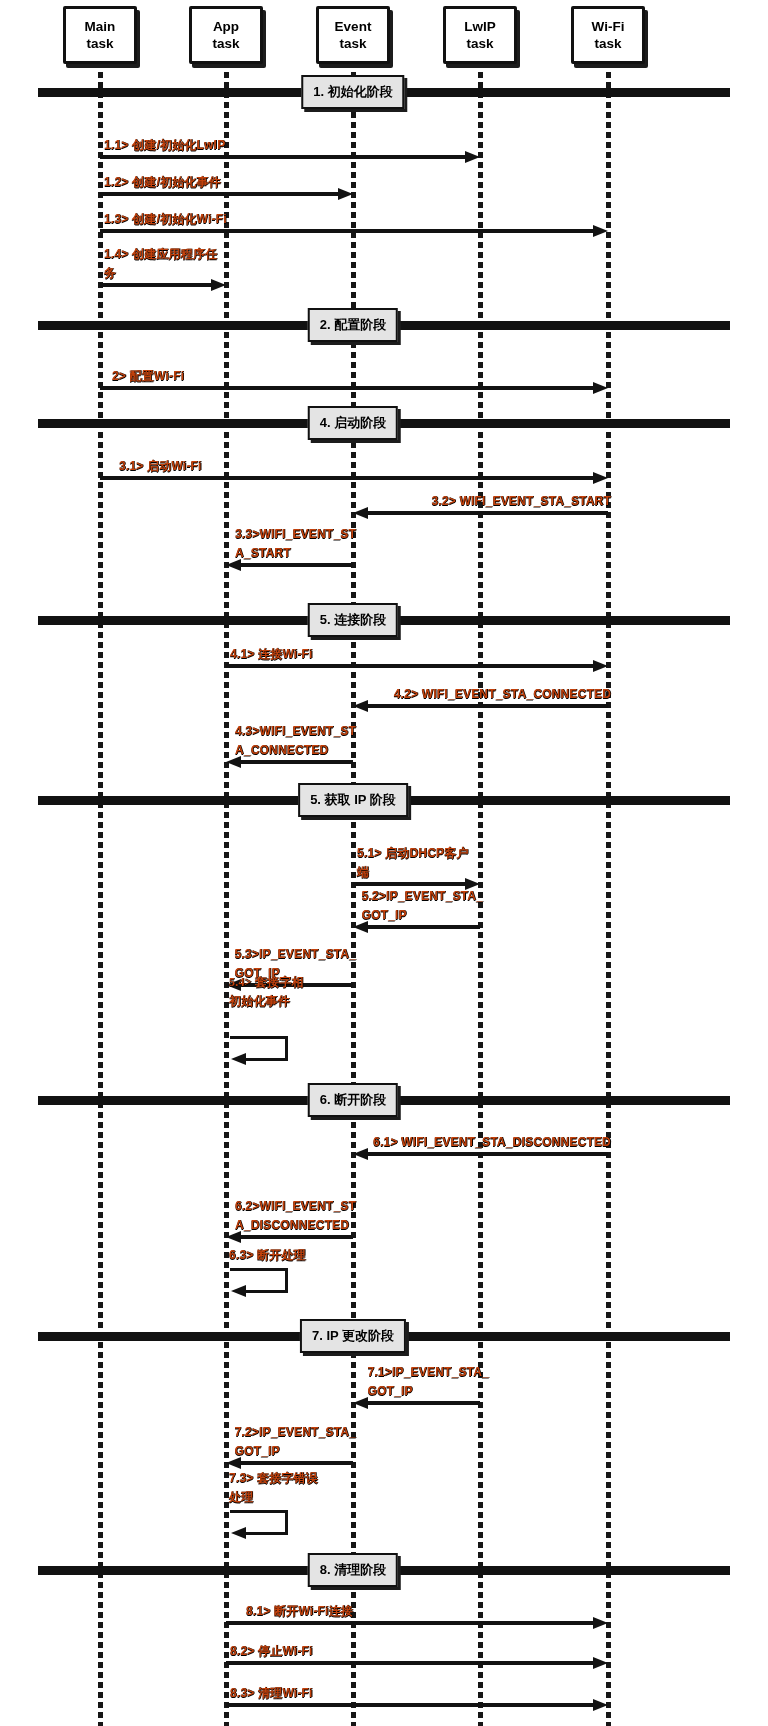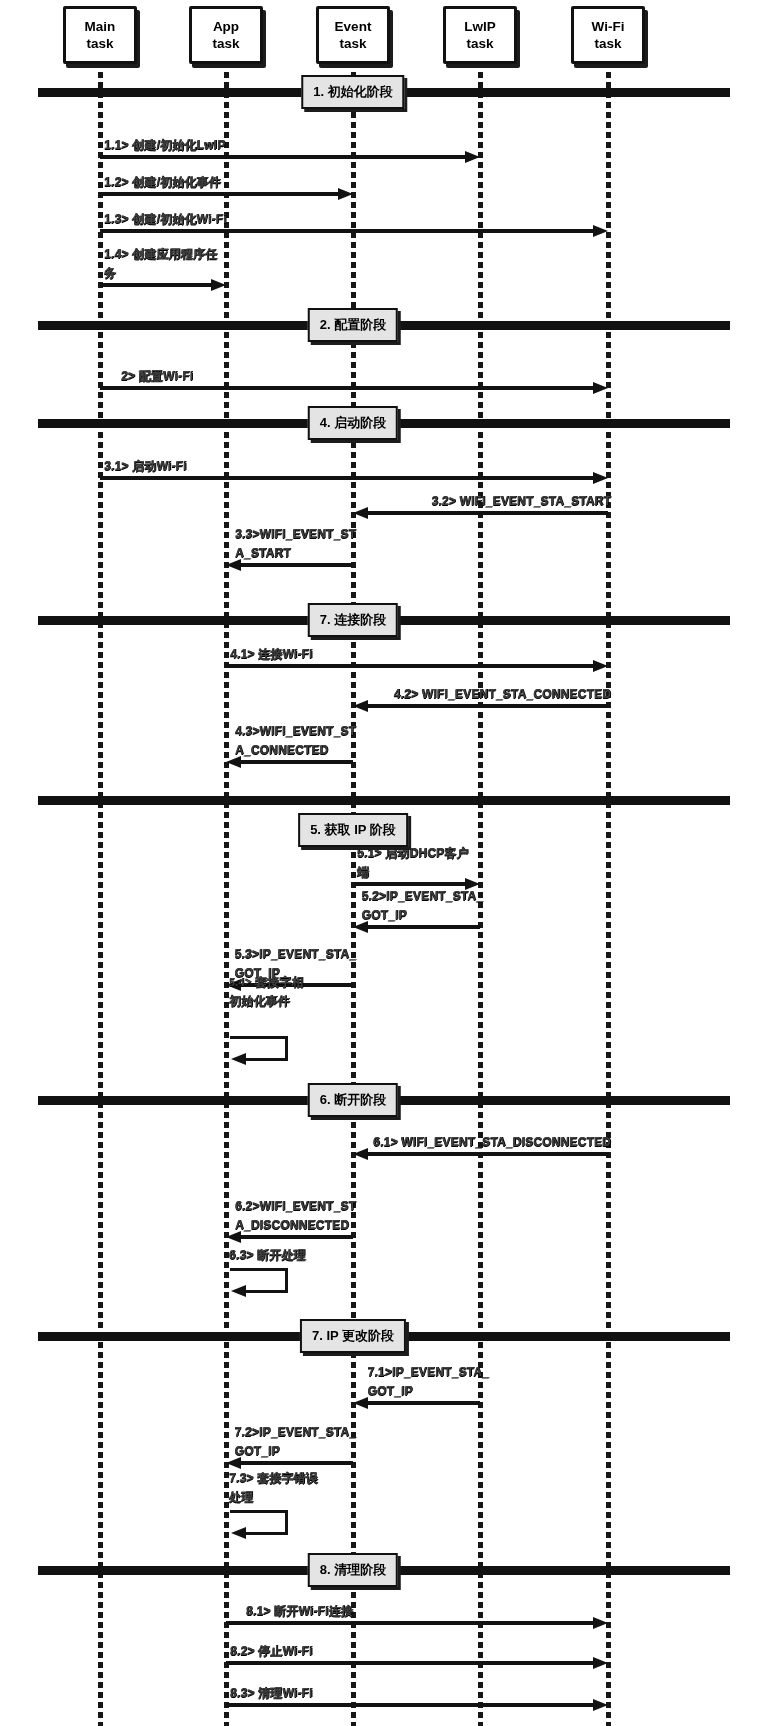--- a/index.html
+++ b/index.html
@@ -89,21 +89,21 @@
     width:0;height:0;
     border-top:6.5px solid transparent;
     border-bottom:6.5px solid transparent;
     border-right:15px solid #121212;
     z-index:3;
   }
   .msg-label{
     position:absolute;
     font-size:12px;
     font-weight:700;
-    color:#404040;
+    color:#c2410c;
     line-height:19px;
     letter-spacing:0.2px;
     text-shadow:0.8px 0 0 #000, 0 0.5px 0 #000;
     white-space:nowrap;
     z-index:4;
   }
   .msg-label.align-right{text-align:left;}
 </style>
 </head>
 <body>
@@ -134,23 +134,23 @@
       <div class="pline">Wi-Fi</div>
       <div class="pline">task</div>
     </div>
     <div class="phase-bar" style="top: 88px;"></div>
     <div class="phase-label" style="left: 353px; top: 75px;">1. 初始化阶段</div>
     <div class="phase-bar" style="top: 321px;"></div>
     <div class="phase-label" style="left: 353px; top: 308px;">2. 配置阶段</div>
     <div class="phase-bar" style="top: 419px;"></div>
     <div class="phase-label" style="left: 353px; top: 406px;">4. 启动阶段</div>
     <div class="phase-bar" style="top: 616px;"></div>
-    <div class="phase-label" style="left: 353px; top: 603px;">7. 连接阶段</div>
+    <div class="phase-label" style="left: 353px; top: 603px;">5. 连接阶段</div>
     <div class="phase-bar" style="top: 796px;"></div>
-    <div class="phase-label" style="left: 353px; top: 783px; margin-top: 30px;">5. 获取 IP 阶段</div>
+    <div class="phase-label" style="left: 353px; top: 783px;">5. 获取 IP 阶段</div>
     <div class="phase-bar" style="top: 1096px;"></div>
     <div class="phase-label" style="left: 353px; top: 1083px;">6. 断开阶段</div>
     <div class="phase-bar" style="top: 1332px;"></div>
     <div class="phase-label" style="left: 353px; top: 1319px;">7. IP 更改阶段</div>
     <div class="phase-bar" style="top: 1566px;"></div>
     <div class="phase-label" style="left: 353px; top: 1553px;">8. 清理阶段</div>
     <div class="msg-line" style="left: 100px; top: 155px; width: 370px;"></div>
     <div class="head-r" style="left: 465px; top: 150.5px;"></div>
     <div class="msg-label" style="left: 104px; bottom: 1571px;">
       <div>1.1&gt; 创建/初始化LwIP</div>
@@ -166,26 +166,26 @@
       <div>1.3&gt; 创建/初始化Wi-Fi</div>
     </div>
     <div class="msg-line" style="left: 100px; top: 283px; width: 116px;"></div>
     <div class="head-r" style="left: 211px; top: 278.5px;"></div>
     <div class="msg-label" style="left: 104px; bottom: 1443px;">
       <div>1.4&gt; 创建应用程序任</div>
       <div>务</div>
     </div>
     <div class="msg-line" style="left: 100px; top: 386px; width: 498px;"></div>
     <div class="head-r" style="left: 593px; top: 381.5px;"></div>
-    <div class="msg-label" style="left: 113px; bottom: 1340px; padding-left: 8px;">
+    <div class="msg-label" style="left: 104px; bottom: 1340px; padding-left: 8px;">
       <div>2&gt; 配置Wi-Fi</div>
     </div>
     <div class="msg-line" style="left: 100px; top: 476px; width: 498px;"></div>
     <div class="head-r" style="left: 593px; top: 471.5px;"></div>
-    <div class="msg-label" style="left: 104px; bottom: 1250px;">
+    <div class="msg-label" style="left: 119px; bottom: 1250px;">
       <div>3.1&gt; 启动Wi-Fi</div>
     </div>
     <div class="msg-line" style="left: 363px; top: 511px; width: 245px;"></div>
     <div class="head-l" style="left: 353px; top: 506.5px;"></div>
     <div class="msg-label align-right" style="right: 157px; bottom: 1215px;">
       <div>3.2&gt; WIFI_EVENT_STA_START</div>
     </div>
     <div class="msg-line" style="left: 236px; top: 563px; width: 117px;"></div>
     <div class="head-l" style="left: 226px; top: 558.5px;"></div>
     <div class="msg-label align-right" style="right: 412px; bottom: 1163px;">

